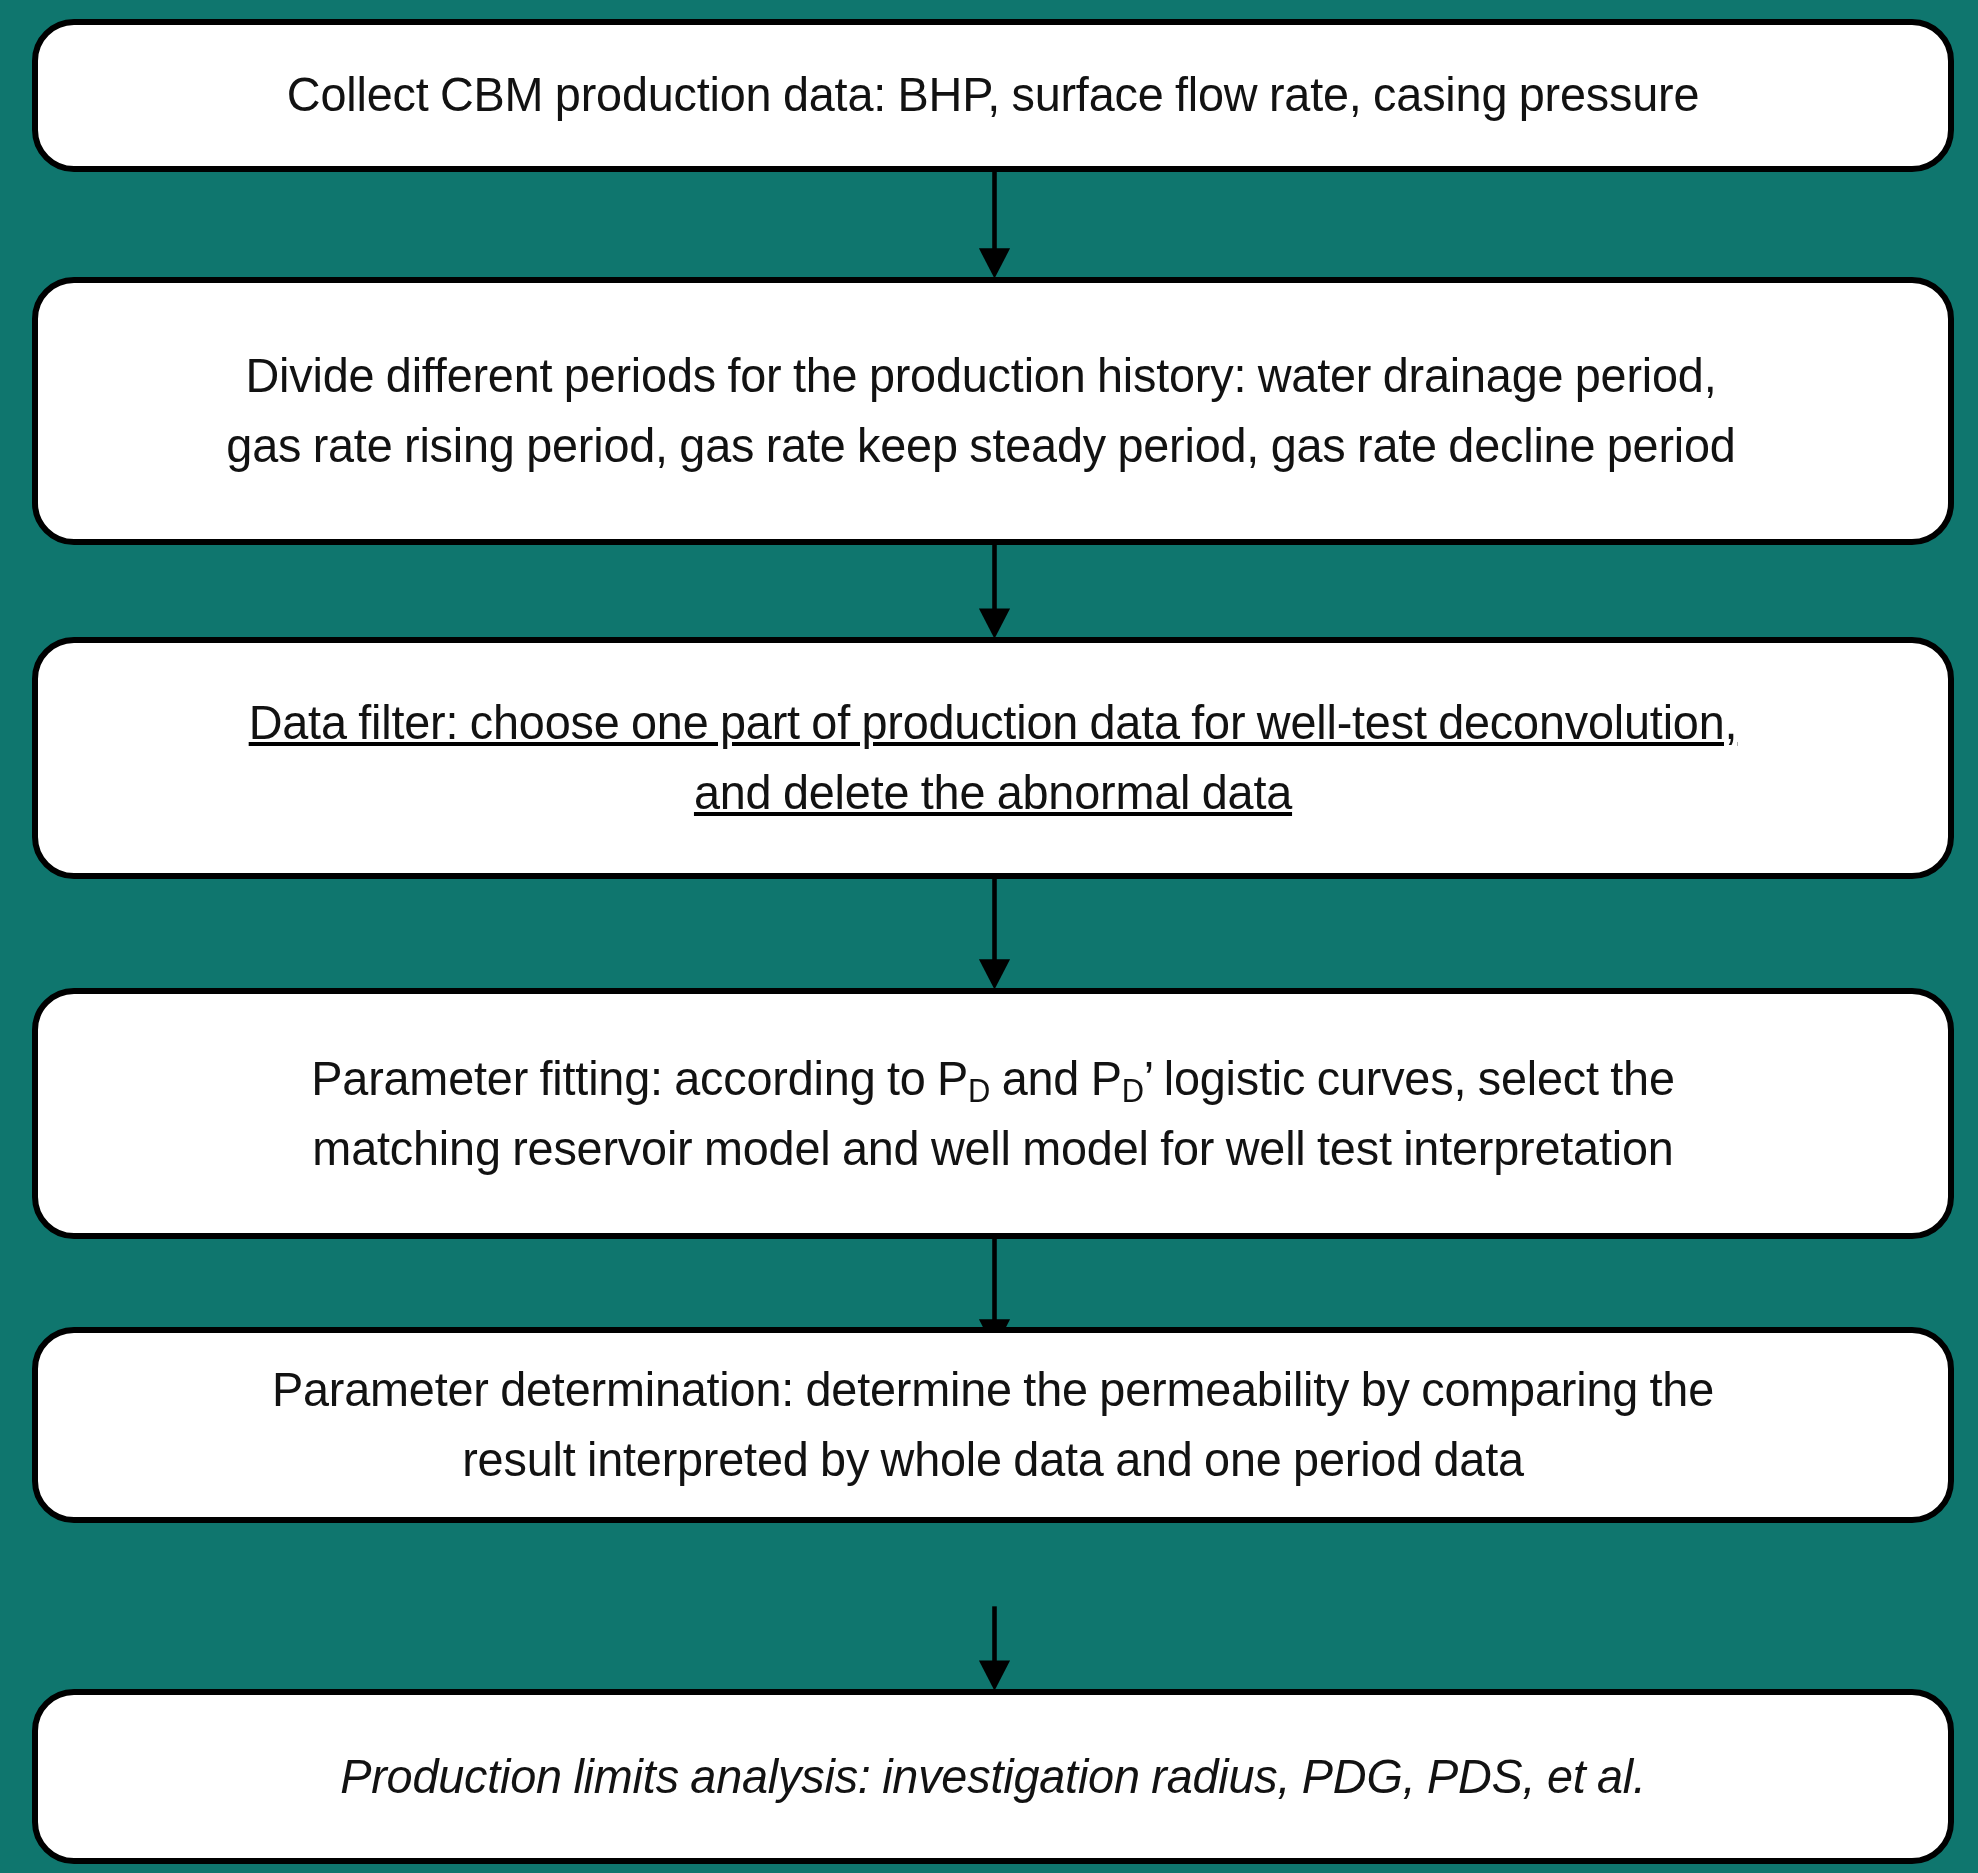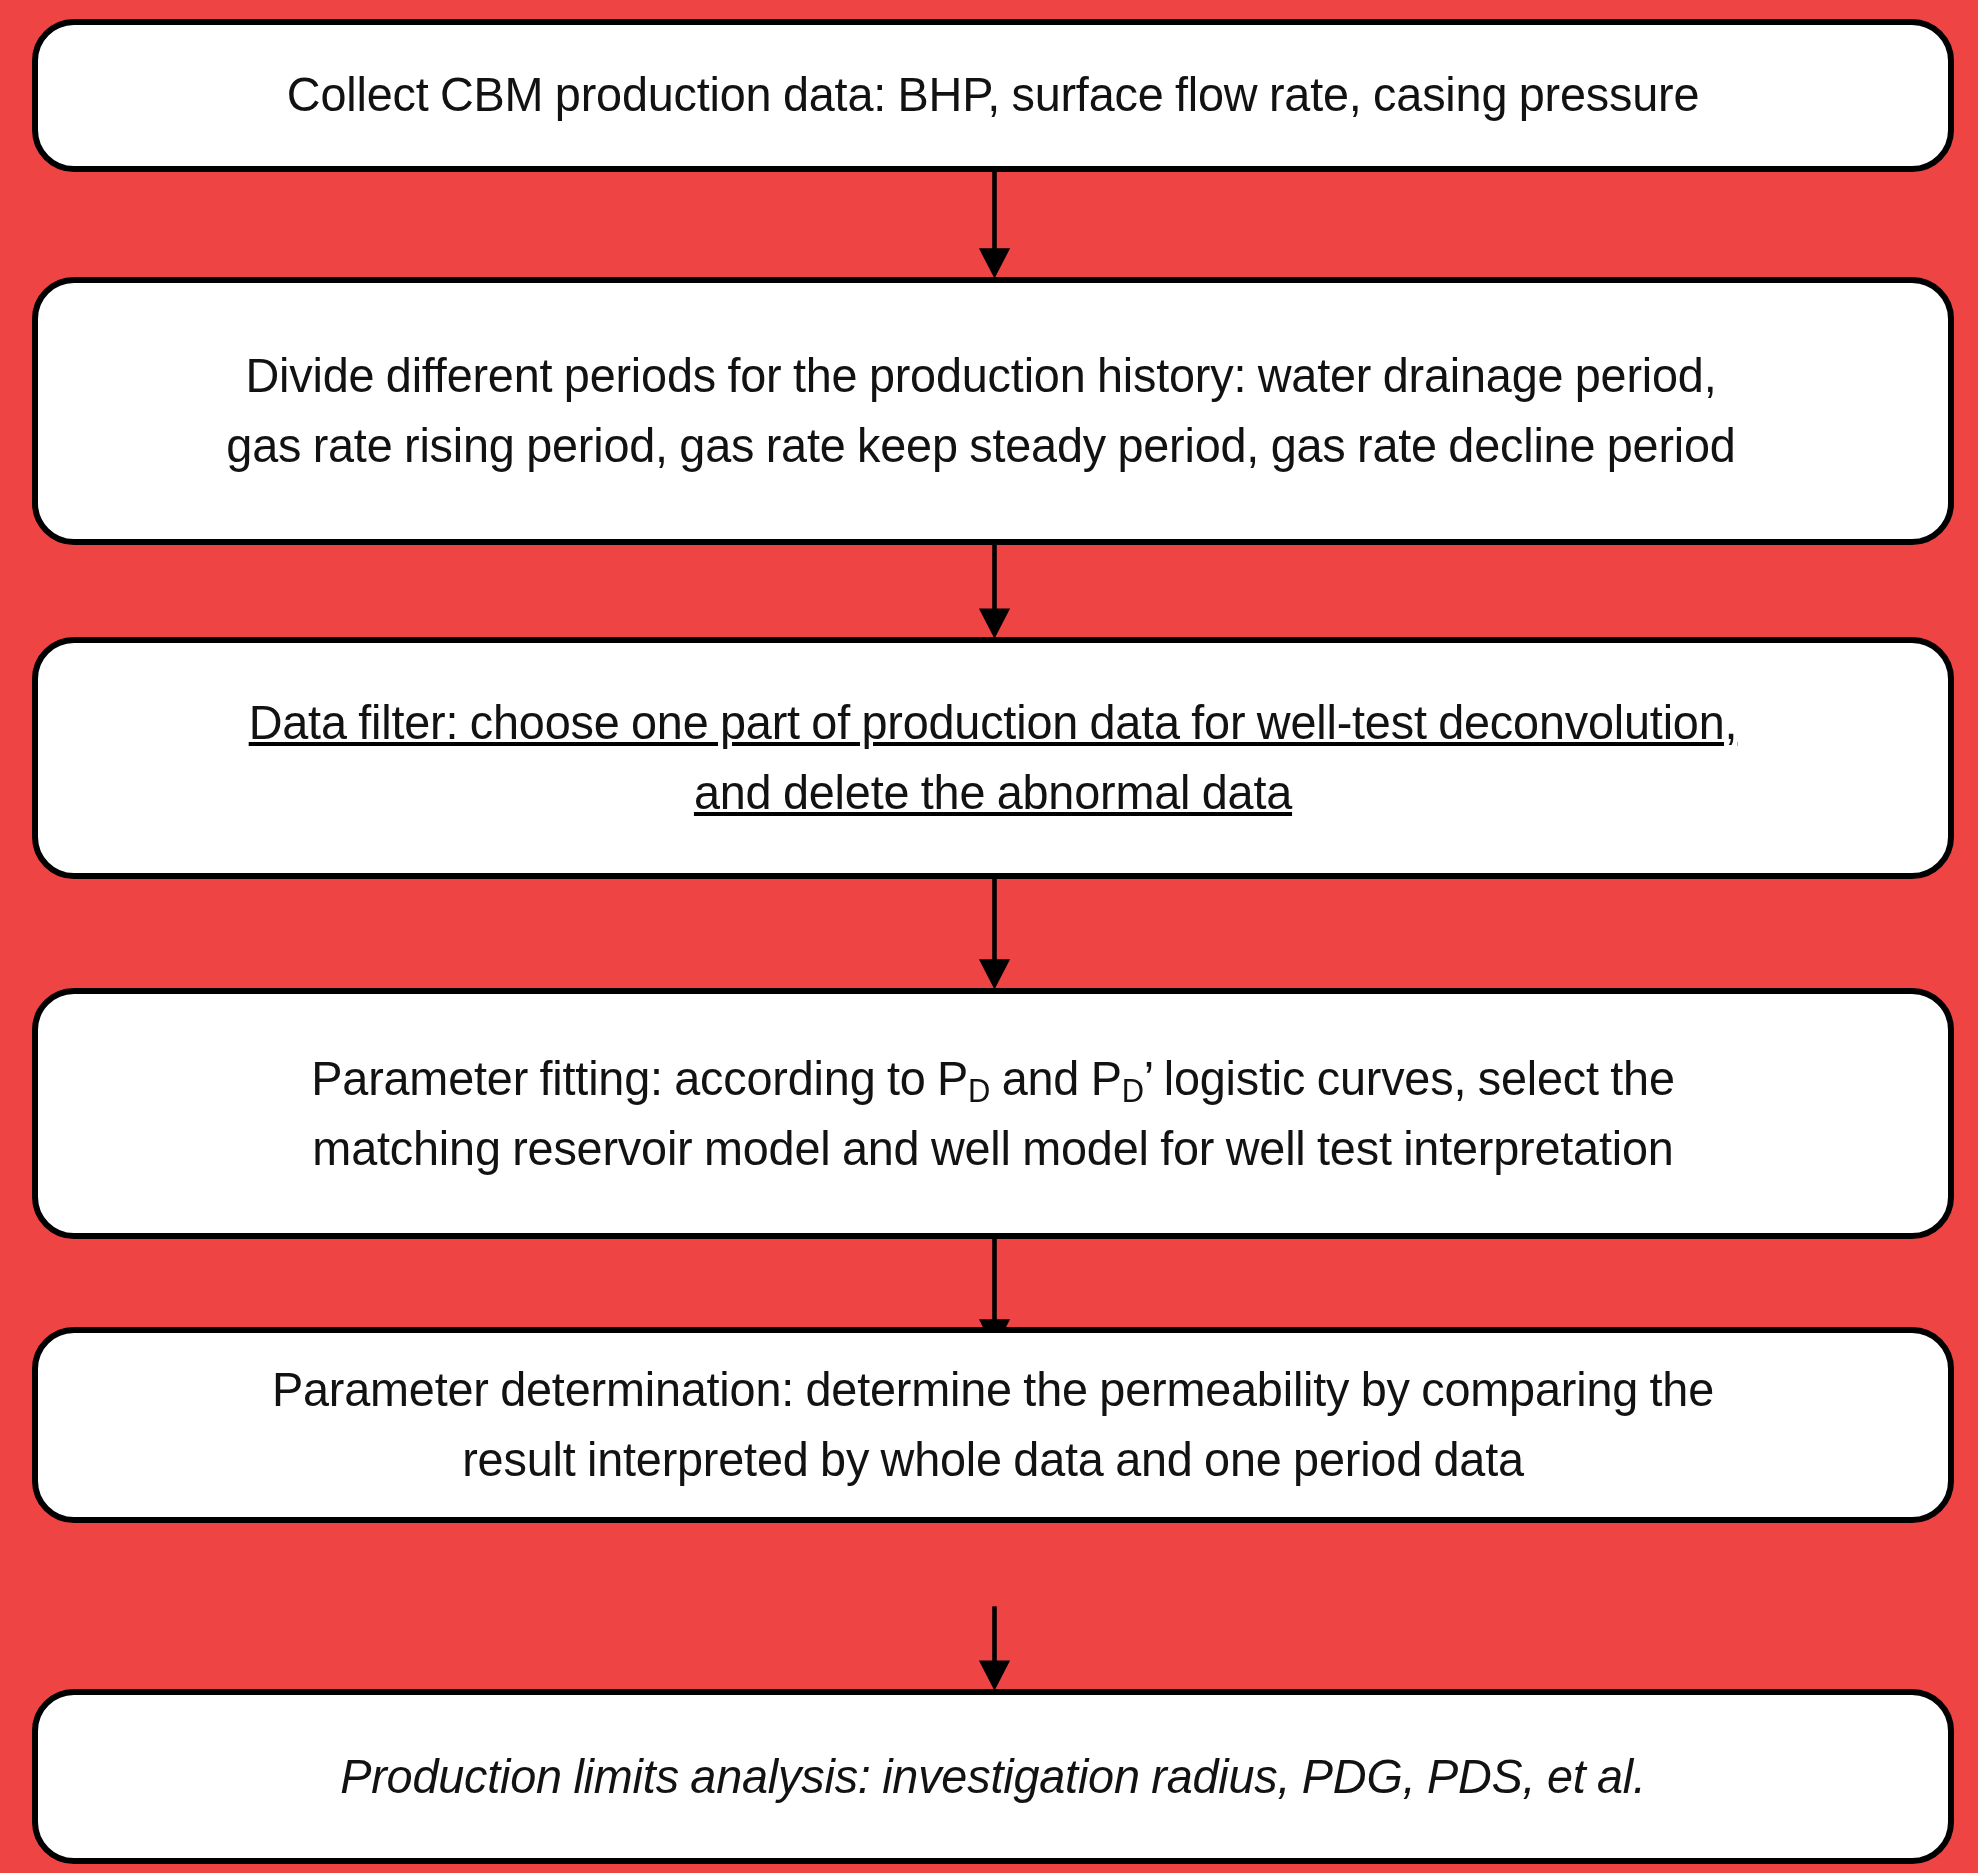--- a/index.html
+++ b/index.html
@@ -12,21 +12,21 @@
     width: 1979px;
     height: 1874px;
     overflow: hidden;
     font-family: "Liberation Sans", "DejaVu Sans", sans-serif;
   }
 
   #flowchart {
     position: relative;
     width: 1979px;
     height: 1874px;
-    background: #ef4444;
+    background: #0f766e;
   }
 
   .node {
     position: absolute;
     left: 32px;
     width: 1922px;            
     box-sizing: border-box;
     border: 6.5px solid #000000;
     border-radius: 42px;
     background: #ffffff;

